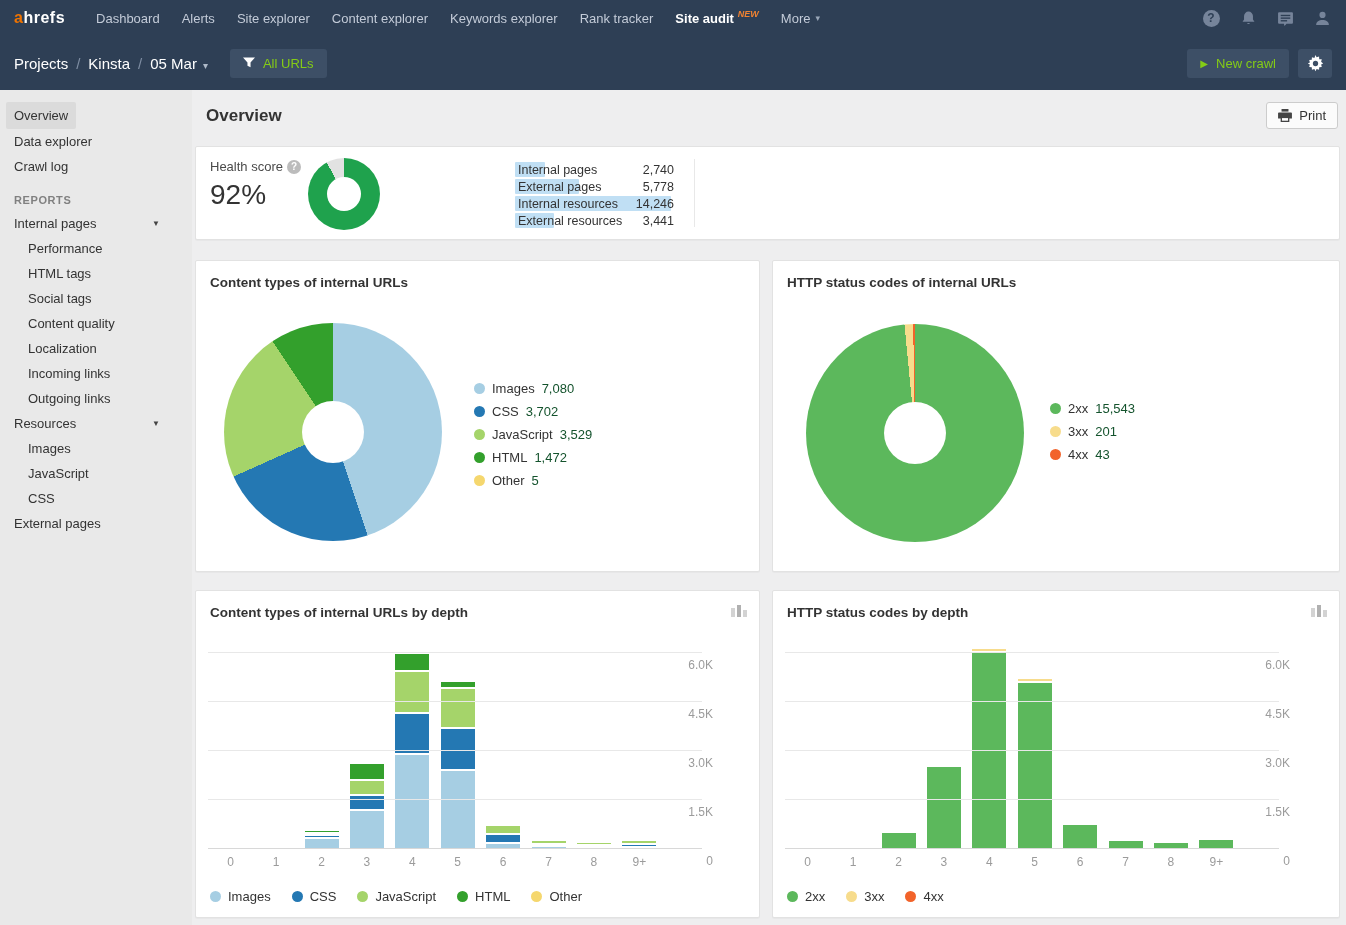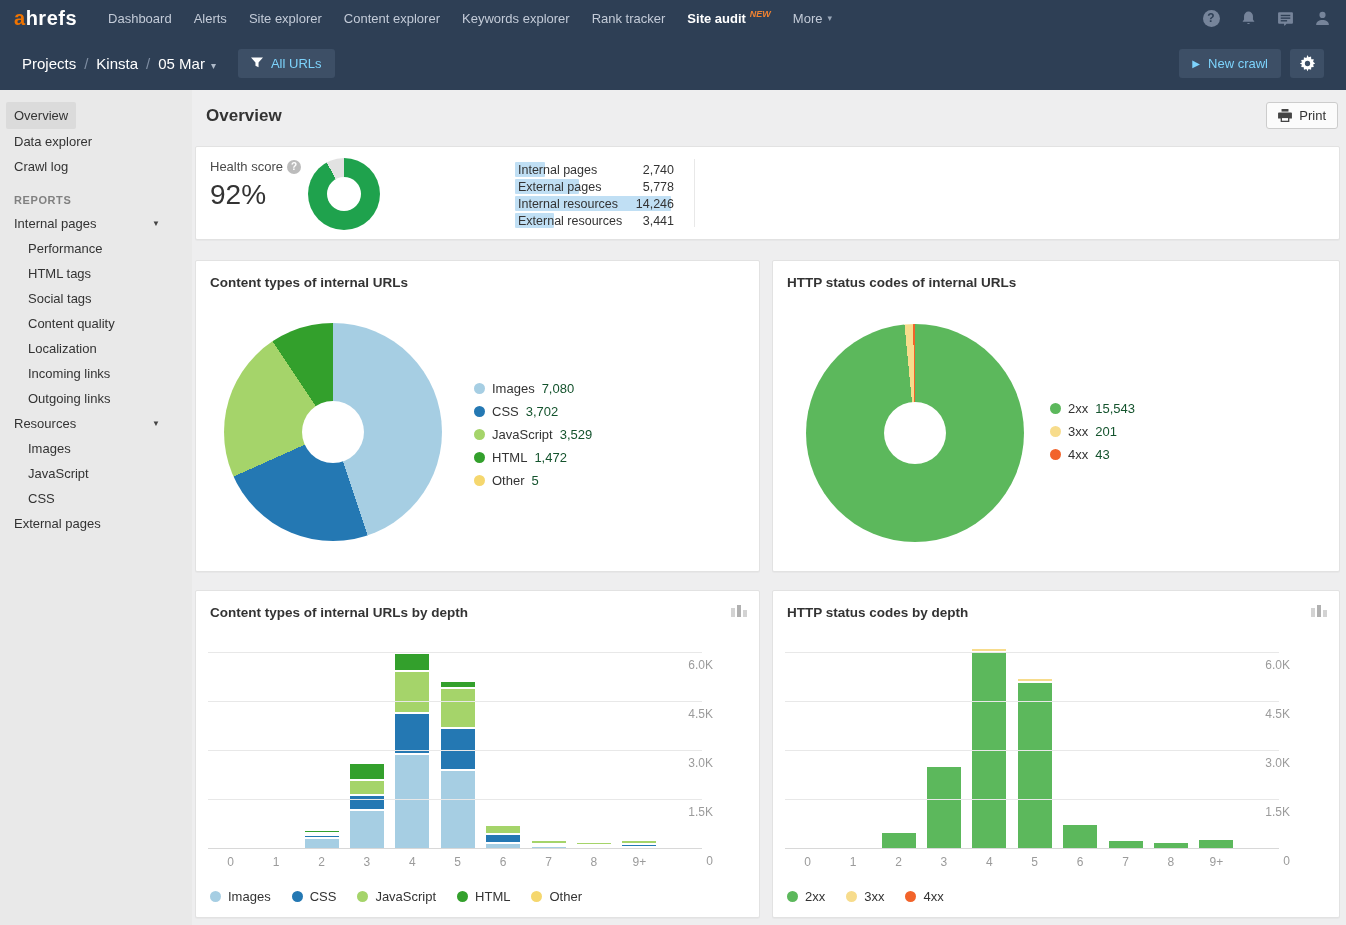--- a/index.html
+++ b/index.html
@@ -2,38 +2,38 @@
 <html><head>
 <meta charset="utf-8">
 <style>
   * { margin:0; padding:0; box-sizing:border-box; }
   html,body { width:1346px; height:925px; overflow:hidden; }
   body { font-family:"Liberation Sans","DejaVu Sans",sans-serif; background:#eeeeef; position:relative; }
 
   
   .navbar { position:absolute; top:0; left:0; width:1346px; height:36px; background:#2e3f55;
             display:flex; align-items:center; padding:0 14px; z-index:5; }
-  .logo { font-size:20px; font-weight:bold; color:#fff; letter-spacing:0.5px; margin-right:20px; cursor:pointer; }
+  .logo { font-size:16px; font-weight:bold; color:#fff; letter-spacing:0.5px; margin-right:20px; cursor:pointer; }
   .logo .logo-a { color:#ef7300; }
   .nav-items { display:flex; align-items:center; height:100%; }
   .nav-item { color:#c3cbd8; font-size:13px; padding:0 11px; height:36px; display:flex; align-items:center; cursor:pointer; white-space:nowrap; }
   .nav-item.active { color:#fff; font-weight:bold; }
   .nav-item sup.badge { color:#ef8232; font-size:9px; font-weight:bold; margin-left:4px; position:relative; top:-4px;font-style:italic; }
   .nav-item .caret { font-size:9px; margin-left:5px; color:#9aa7b8; }
   .nav-right { margin-left:auto; display:flex; align-items:center; gap:17px; }
   .topicon { width:20px; height:20px; display:flex; align-items:center; justify-content:center; cursor:pointer; }
   .help-circle { width:17px; height:17px; border-radius:50%; background:#76849a; color:#2e3f55; font-size:12px; font-weight:bold; text-align:center; line-height:17px; }
 
   
   .subbar { position:absolute; top:36px; left:0; width:1346px; height:54px; background:#2e3f55;
-            display:flex; align-items:center; padding:0 22px; }
+            display:flex; align-items:center; padding:0 14px; }
   .crumb { color:#fff; font-size:15px; cursor:pointer; }
   .crumb-sep { color:#7f8ea3; font-size:15px; margin:0 8px; }
   .crumb .caret { font-size:10px; color:#aeb9c8; margin-left:6px; }
-  .dark-btn { background:#3d4f66; border:none; border-radius:3px; color:#7dd3fc; font-size:13px;
+  .dark-btn { background:#3d4f66; border:none; border-radius:3px; color:#84cc16; font-size:13px;
               display:flex; align-items:center; gap:8px; padding:0 13px; height:29px; cursor:pointer;
               font-family:inherit; }
   .filter-btn { margin-left:22px; }
   .subbar-right { margin-left:auto; display:flex; align-items:center; gap:9px; }
   .play-glyph { font-size:10px; }
   .gear-btn { width:34px; justify-content:center; padding:0; }
 
   
   .sidebar { position:absolute; top:90px; left:0; width:192px; bottom:0; background:#e9e9e9; padding-top:12px; }
   .side-item { font-size:13px; color:#333; line-height:25px; padding:0 14px; cursor:pointer; display:flex; align-items:center; justify-content:space-between; }

